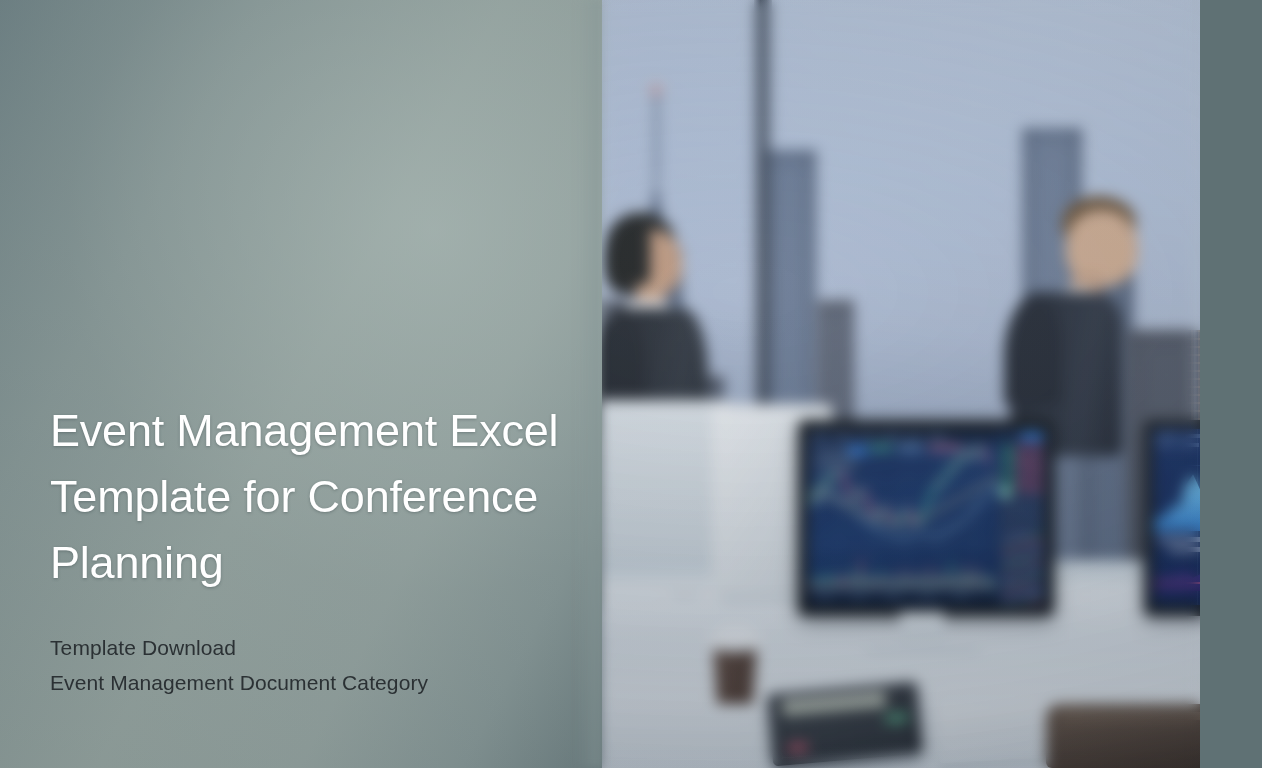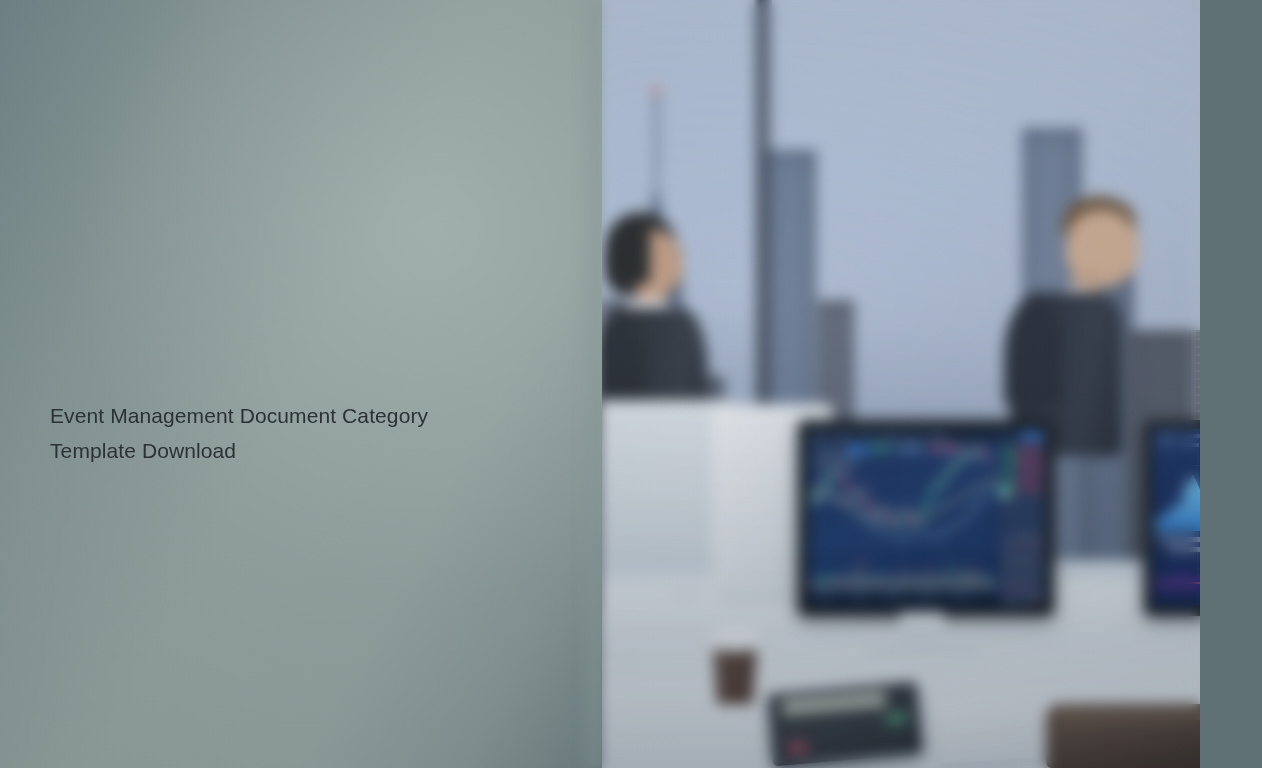--- a/index.html
+++ b/index.html
@@ -1005,17 +1005,18 @@
 
     <div class="photo-blur"></div>
     <div class="photo-grade"></div>
   </div>
 
   <div class="panel">
     <div class="panel-feather"></div>
   </div>
 
   <div class="panel-content">
+    <h1 class="hero-title">Event Management Excel Template for Conference Planning</h1>
+    <div class="hero-sub-line">Template Download</div>
     <div class="hero-sub-line">Event Management Document Category</div>
-    <div class="hero-sub-line">Template Download</div>
   </div>
 
 </div>
 
 </body></html>

